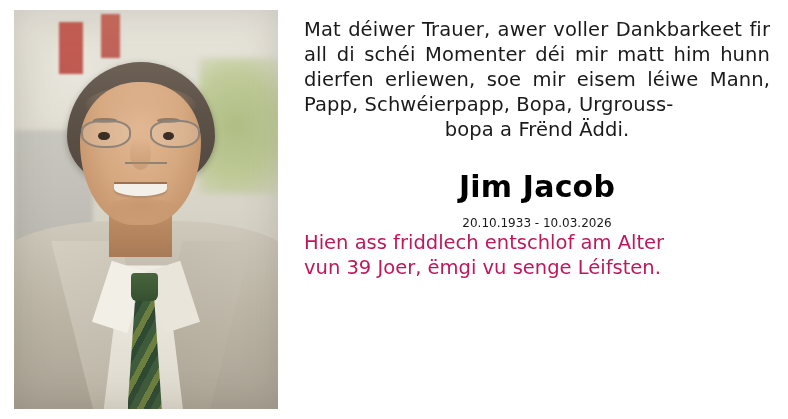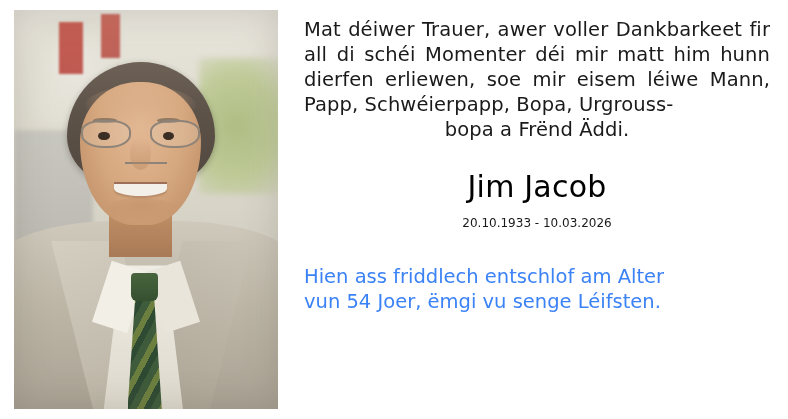--- a/index.html
+++ b/index.html
@@ -290,36 +290,35 @@
     text-justify: inter-word;
     letter-spacing: .1px;
   }
   .intro .lastline {
     display: block;
     text-align: center;
   }
   .name {
     text-align: center;
     font-size: 30px;
-    font-weight: normal;
+    font-weight: bold;
     color: #000000;
     margin-top: 26px;
     letter-spacing: .2px;
   }
   .dates {
     text-align: center;
     font-size: 12px;
     color: #1a1a1a;
     margin-top: 12px;
   }
   .closing {
     font-size: 19.5px;
     line-height: 1.3;
-    color: #3b82f6;
-    margin-top: 34px;
+    color: #be185d;
     text-align: left;
   }
   .closing .l2 { display: block; }
 </style>
 </head>
 <body>
 
 <div class="notice">
 
   <div class="photo-col">
@@ -365,17 +364,17 @@
     <div class="intro">
       <span>Mat déiwer Trauer, awer voller Dankbarkeet fir all di schéi Momenter déi mir matt him hunn dierfen erliewen, soe mir eisem léiwe Mann, Papp, Schwéierpapp, Bopa, Urgrouss-</span>
       <span class="lastline">bopa a Frënd Äddi.</span>
     </div>
 
     <div class="name">Jim Jacob</div>
     <div class="dates">20.10.1933 - 10.03.2026</div>
 
     <div class="closing">
       <span>Hien ass friddlech entschlof am Alter</span>
-      <span class="l2">vun 54 Joer, ëmgi vu senge Léifsten.</span>
+      <span class="l2">vun 39 Joer, ëmgi vu senge Léifsten.</span>
     </div>
   </div>
 
 </div>
 
 </body></html>

